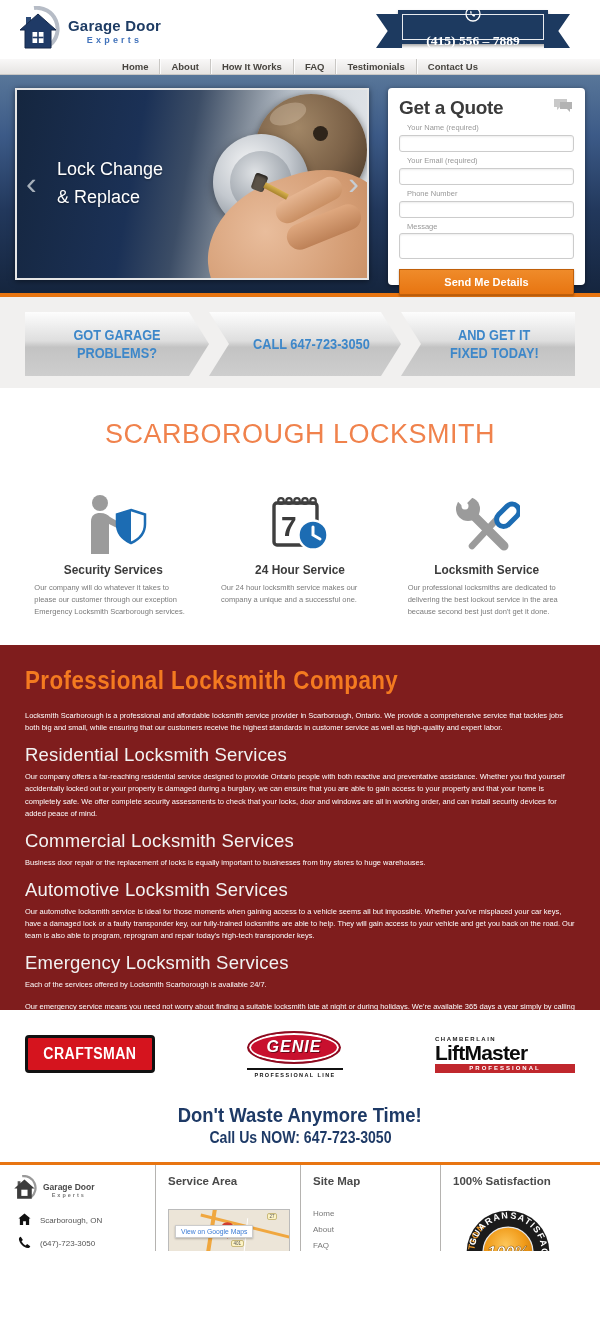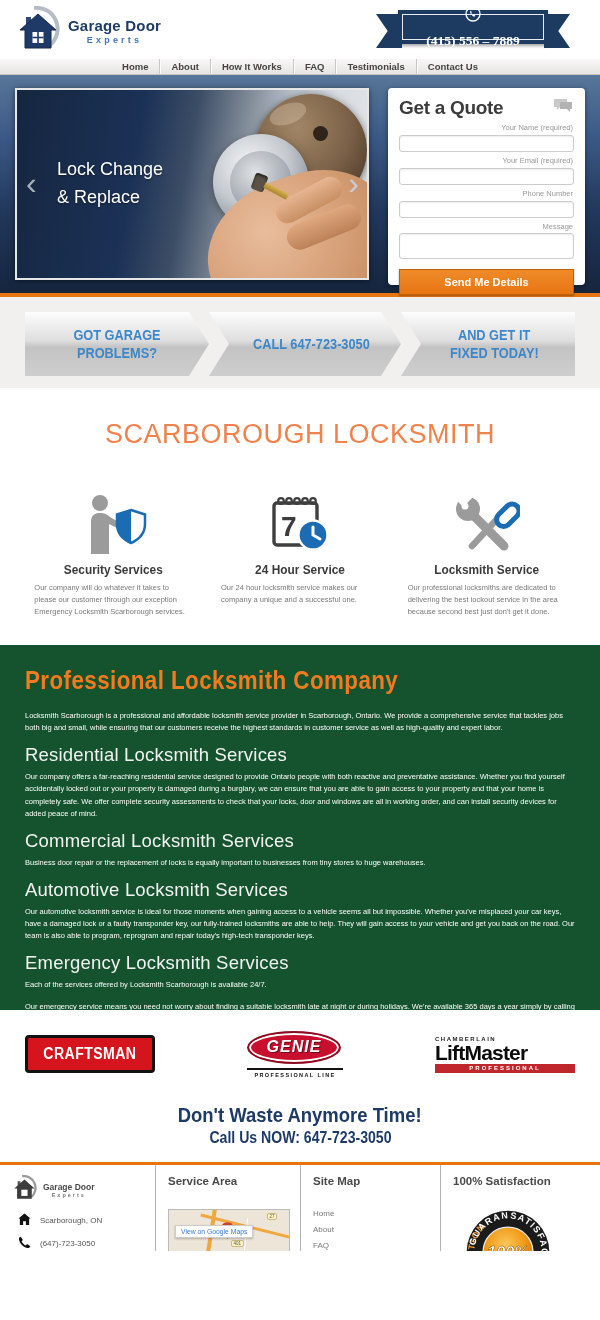--- a/index.html
+++ b/index.html
@@ -61,21 +61,21 @@
   .slide-title { position:absolute; left:40px; top:50%; transform:translateY(-50%); color:#fff; font-size:18px;
            line-height:1.55; white-space:pre-line; text-shadow:0 1px 2px rgba(0,0,0,.4); }
   .s-arrow { position:absolute; top:50%; transform:translateY(-54%); font-size:32px; color:#a7b0ba; cursor:pointer;
            line-height:1; }
   .s-prev { left:9px; } .s-next { right:8px; color:#c6cdd4; }
 
   .quote { position:absolute; right:15px; top:13px; width:197px; height:197px; background:#fff; border-radius:4px;
            box-shadow:0 1px 5px rgba(0,0,0,.45); padding:9px 11px 0; }
   .quote-head { display:flex; justify-content:space-between; align-items:flex-start; }
   .quote-title { font-size:19px; font-weight:bold; color:#3b3b3b; letter-spacing:-.3px; }
-  .q-label { font-size:7.5px; color:#999; margin:4px 1px 2px;text-align:right; }
+  .q-label { font-size:7.5px; color:#999; margin:4px 8px 2px; }
   .q-input { width:100%; height:17px; border:1px solid #ccc; border-radius:3px; background:#fff;
            box-shadow:inset 0 1px 2px rgba(0,0,0,.08); }
   .q-area { width:100%; height:26px; border:1px solid #ccc; border-radius:3px; resize:none;
            box-shadow:inset 0 1px 2px rgba(0,0,0,.08); }
   .q-btn { width:100%; height:26px; margin-top:6px; background:linear-gradient(#ef8b2a,#e87511);
            border:1px solid #c05f0a; color:#fff; font-weight:bold; font-size:11px; cursor:pointer;
            box-shadow:0 1px 2px rgba(0,0,0,.3); }
 
   
   .cta { height:91px; background:#f1f0ef; padding:15px 25px 0; }
@@ -94,21 +94,21 @@
   .page-title { font-size:27px; font-weight:300; color:#f0824c; letter-spacing:.5px; }
 
   
   .services { height:165px; display:flex; padding:8px 20px 0; background:#fff; }
   .svc { flex:1; text-align:center; }
   .svc-icon { height:66px; display:flex; align-items:flex-end; justify-content:center; }
   .svc-title { font-size:13.5px; font-weight:bold; color:#3b3b3b; margin:8px 0 5px; }
   .svc-text { font-size:7.5px; color:#7a7a7a; line-height:1.6; width:158px; margin:0 auto; text-align:left; }
 
   
-  .article { height:365px; background:#14532d; color:#fff; padding:20px 25px 0; overflow:hidden; }
+  .article { height:365px; background:#7f1d1d; color:#fff; padding:20px 25px 0; overflow:hidden; }
   .article h1 { font-size:26px; color:#f47a20; transform:scaleX(.86); transform-origin:left center;
                 white-space:nowrap; letter-spacing:.5px; margin-bottom:14px; }
   .article p { font-size:7.5px; line-height:1.62; margin-bottom:9px; color:#fdfdfd; }
   .article h2 { font-size:18.5px; font-weight:400; color:#f2f2f2; margin:10px 0 5px; letter-spacing:.2px; }
 
   
   .brands { height:88px; display:flex; align-items:center; justify-content:space-between; padding:0 25px; background:#fff; }
   .b-craftsman { width:130px; height:38px; background:#d5141e; border:3px solid #111; border-radius:4px;
                  display:flex; align-items:center; justify-content:center; color:#fff; font-weight:bold;
                  font-size:16px; letter-spacing:.5px; }

